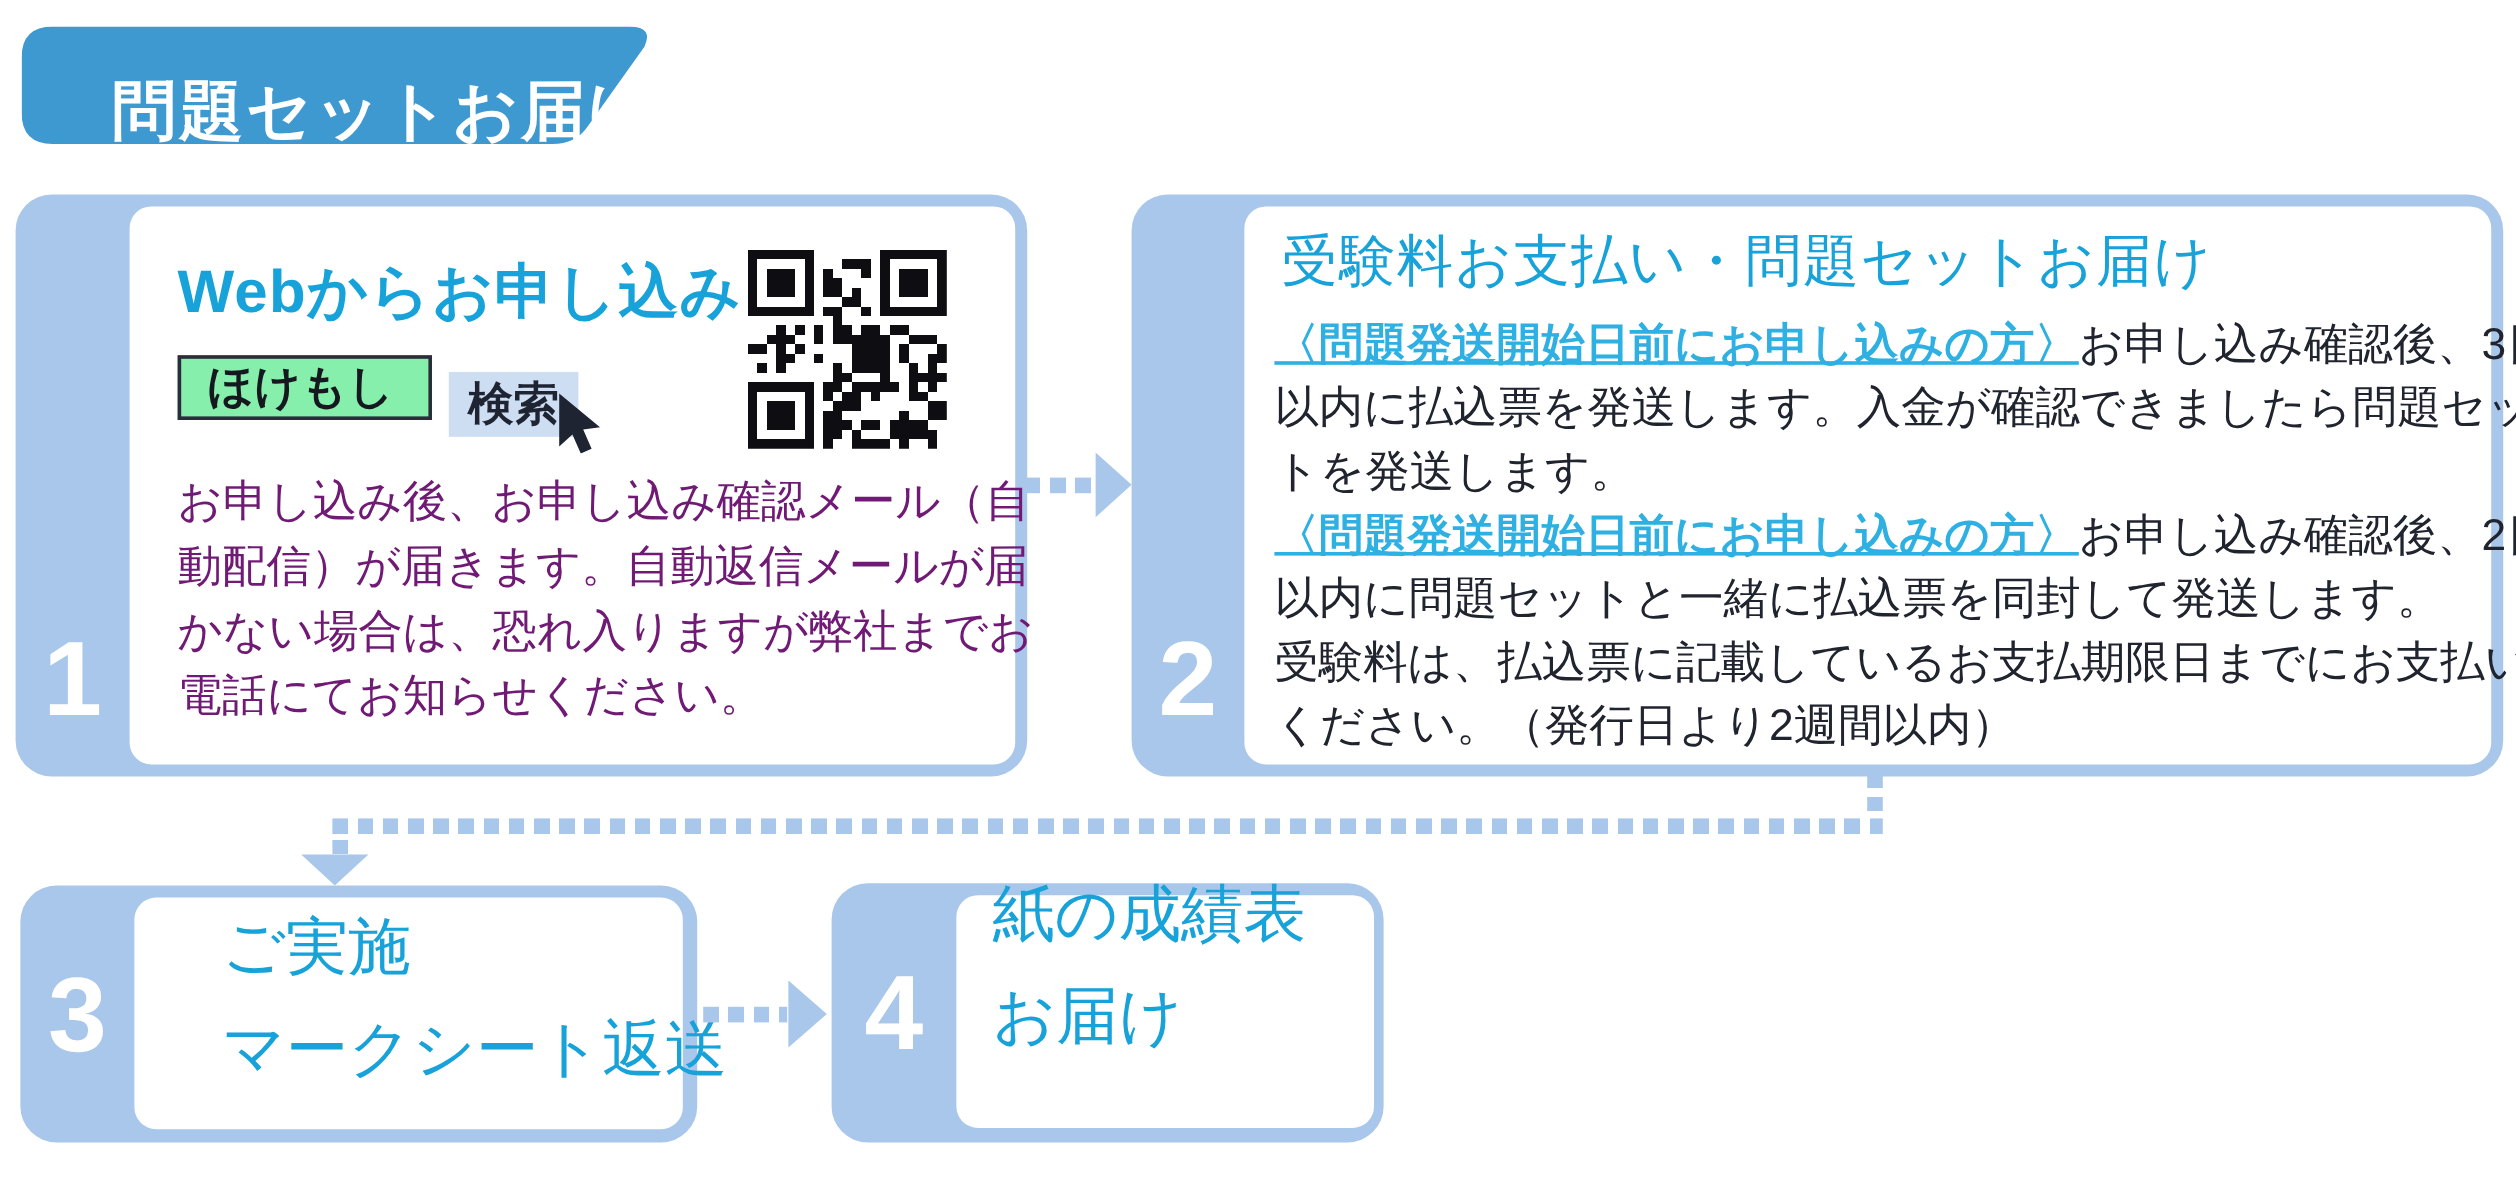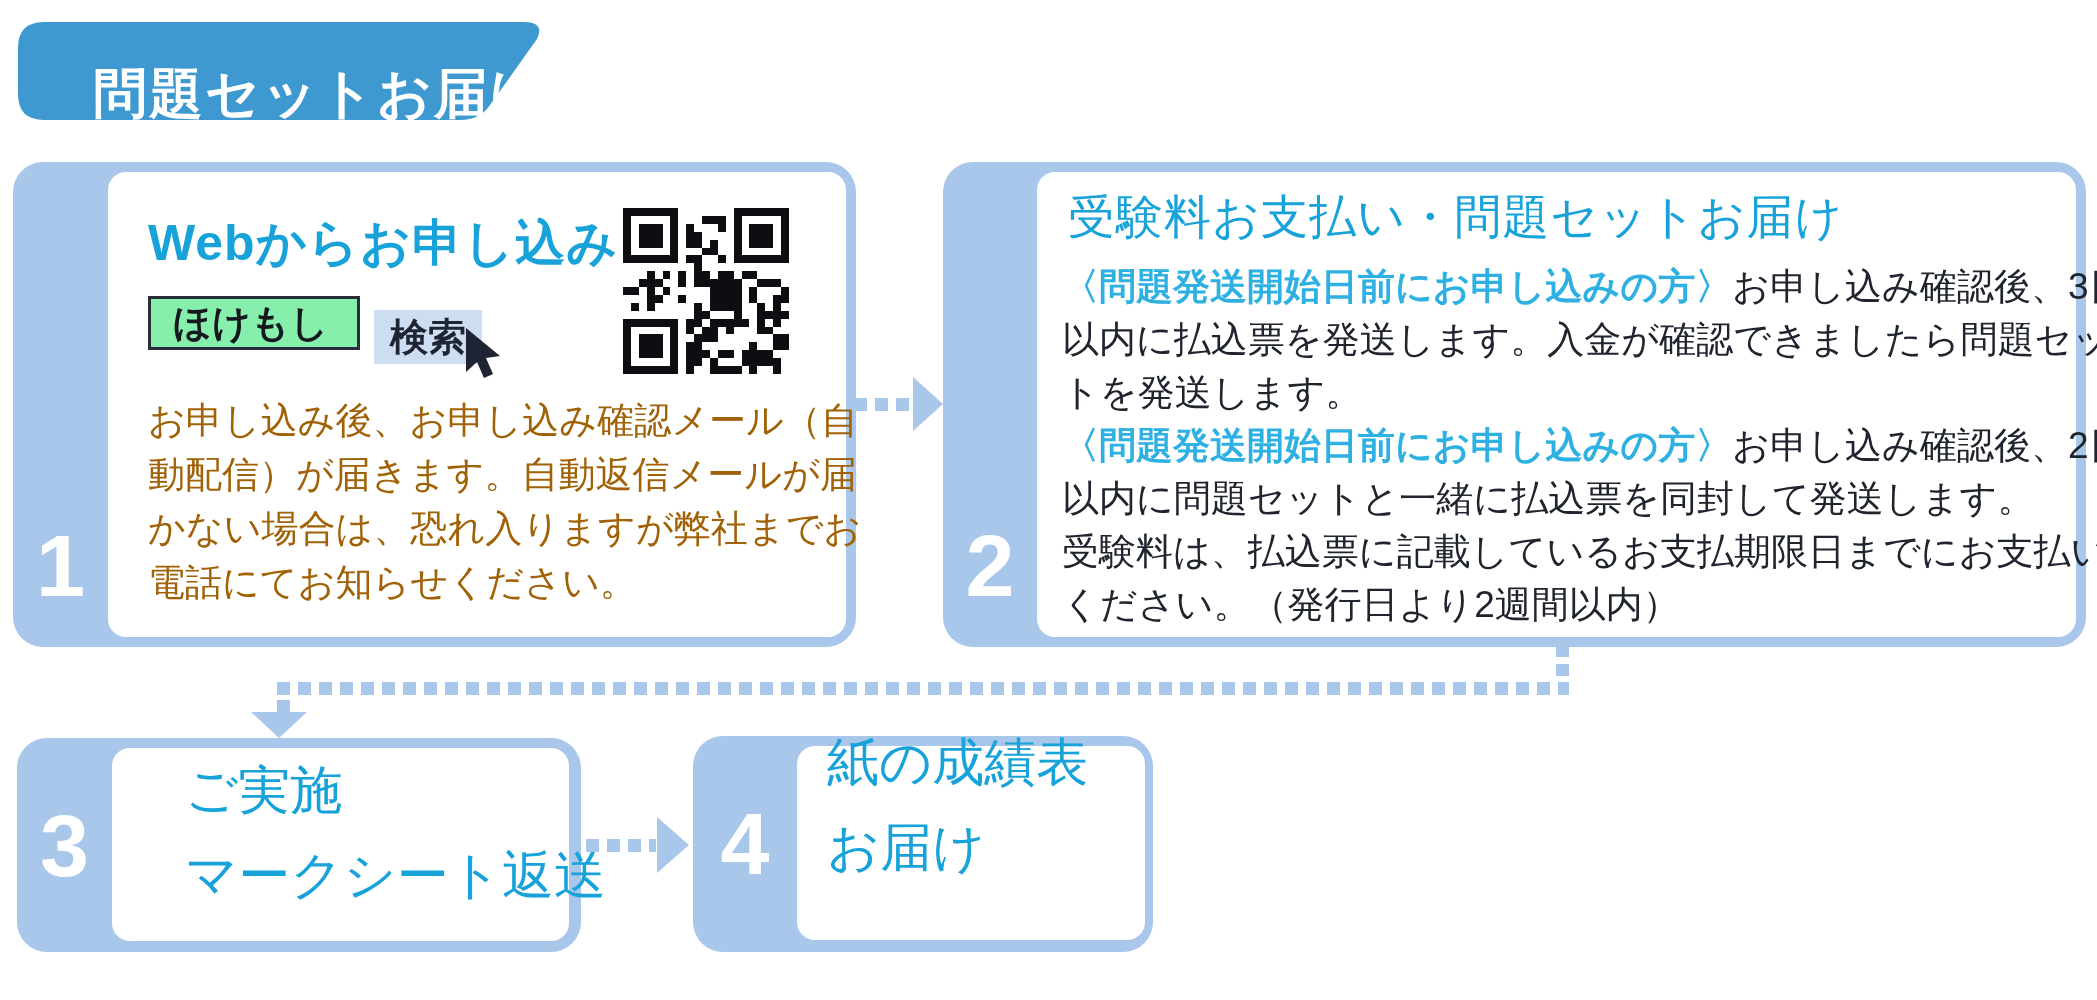--- a/index.html
+++ b/index.html
@@ -45,33 +45,33 @@
   }
   .search-button{
     position:absolute;left:374px;top:310px;width:108px;height:54px;
     background:#cdddf2;font-size:38px;font-weight:bold;color:#1f2433;
     text-align:center;line-height:54px;
   }
   .cursor-icon{position:absolute;left:462px;top:326px;width:52px;height:52px;}
   .qr-icon{position:absolute;left:623px;top:208px;width:166px;height:166px;}
   .box1-body{
     position:absolute;left:148px;top:394px;width:700px;
-    font-size:37px;color:#a16207;line-height:54px;letter-spacing:0px;
+    font-size:37px;color:#701a75;line-height:54px;letter-spacing:0px;font-family:Liberation Mono, monospace;
   }
   .body-line{white-space:nowrap;}
   
   .box2-title{
     position:absolute;left:1068px;top:186px;font-size:47px;font-weight:normal;
     color:#17a2d9;letter-spacing:1px;white-space:nowrap;
   }
   .box2-body{
     position:absolute;left:1062px;top:260px;width:1010px;
     font-size:37px;color:#20242f;line-height:53px;
   }
-  .seg-cyan{color:#2eb1e2;font-weight:bold;}
+  .seg-cyan{color:#2eb1e2;font-weight:bold;text-decoration:underline;}
   .seg-dark{color:#20242f;}
   
   .small-step-lines{
     position:absolute;font-size:52px;font-weight:normal;color:#17a2d9;
     line-height:85px;white-space:nowrap;
   }
   #lines3{left:185px;top:748px;}
   #lines4{left:827px;top:720px;}
   
   .hdash{position:absolute;height:13px;background:repeating-linear-gradient(90deg,#a9c7ea 0 13px,transparent 13px 21px);}

